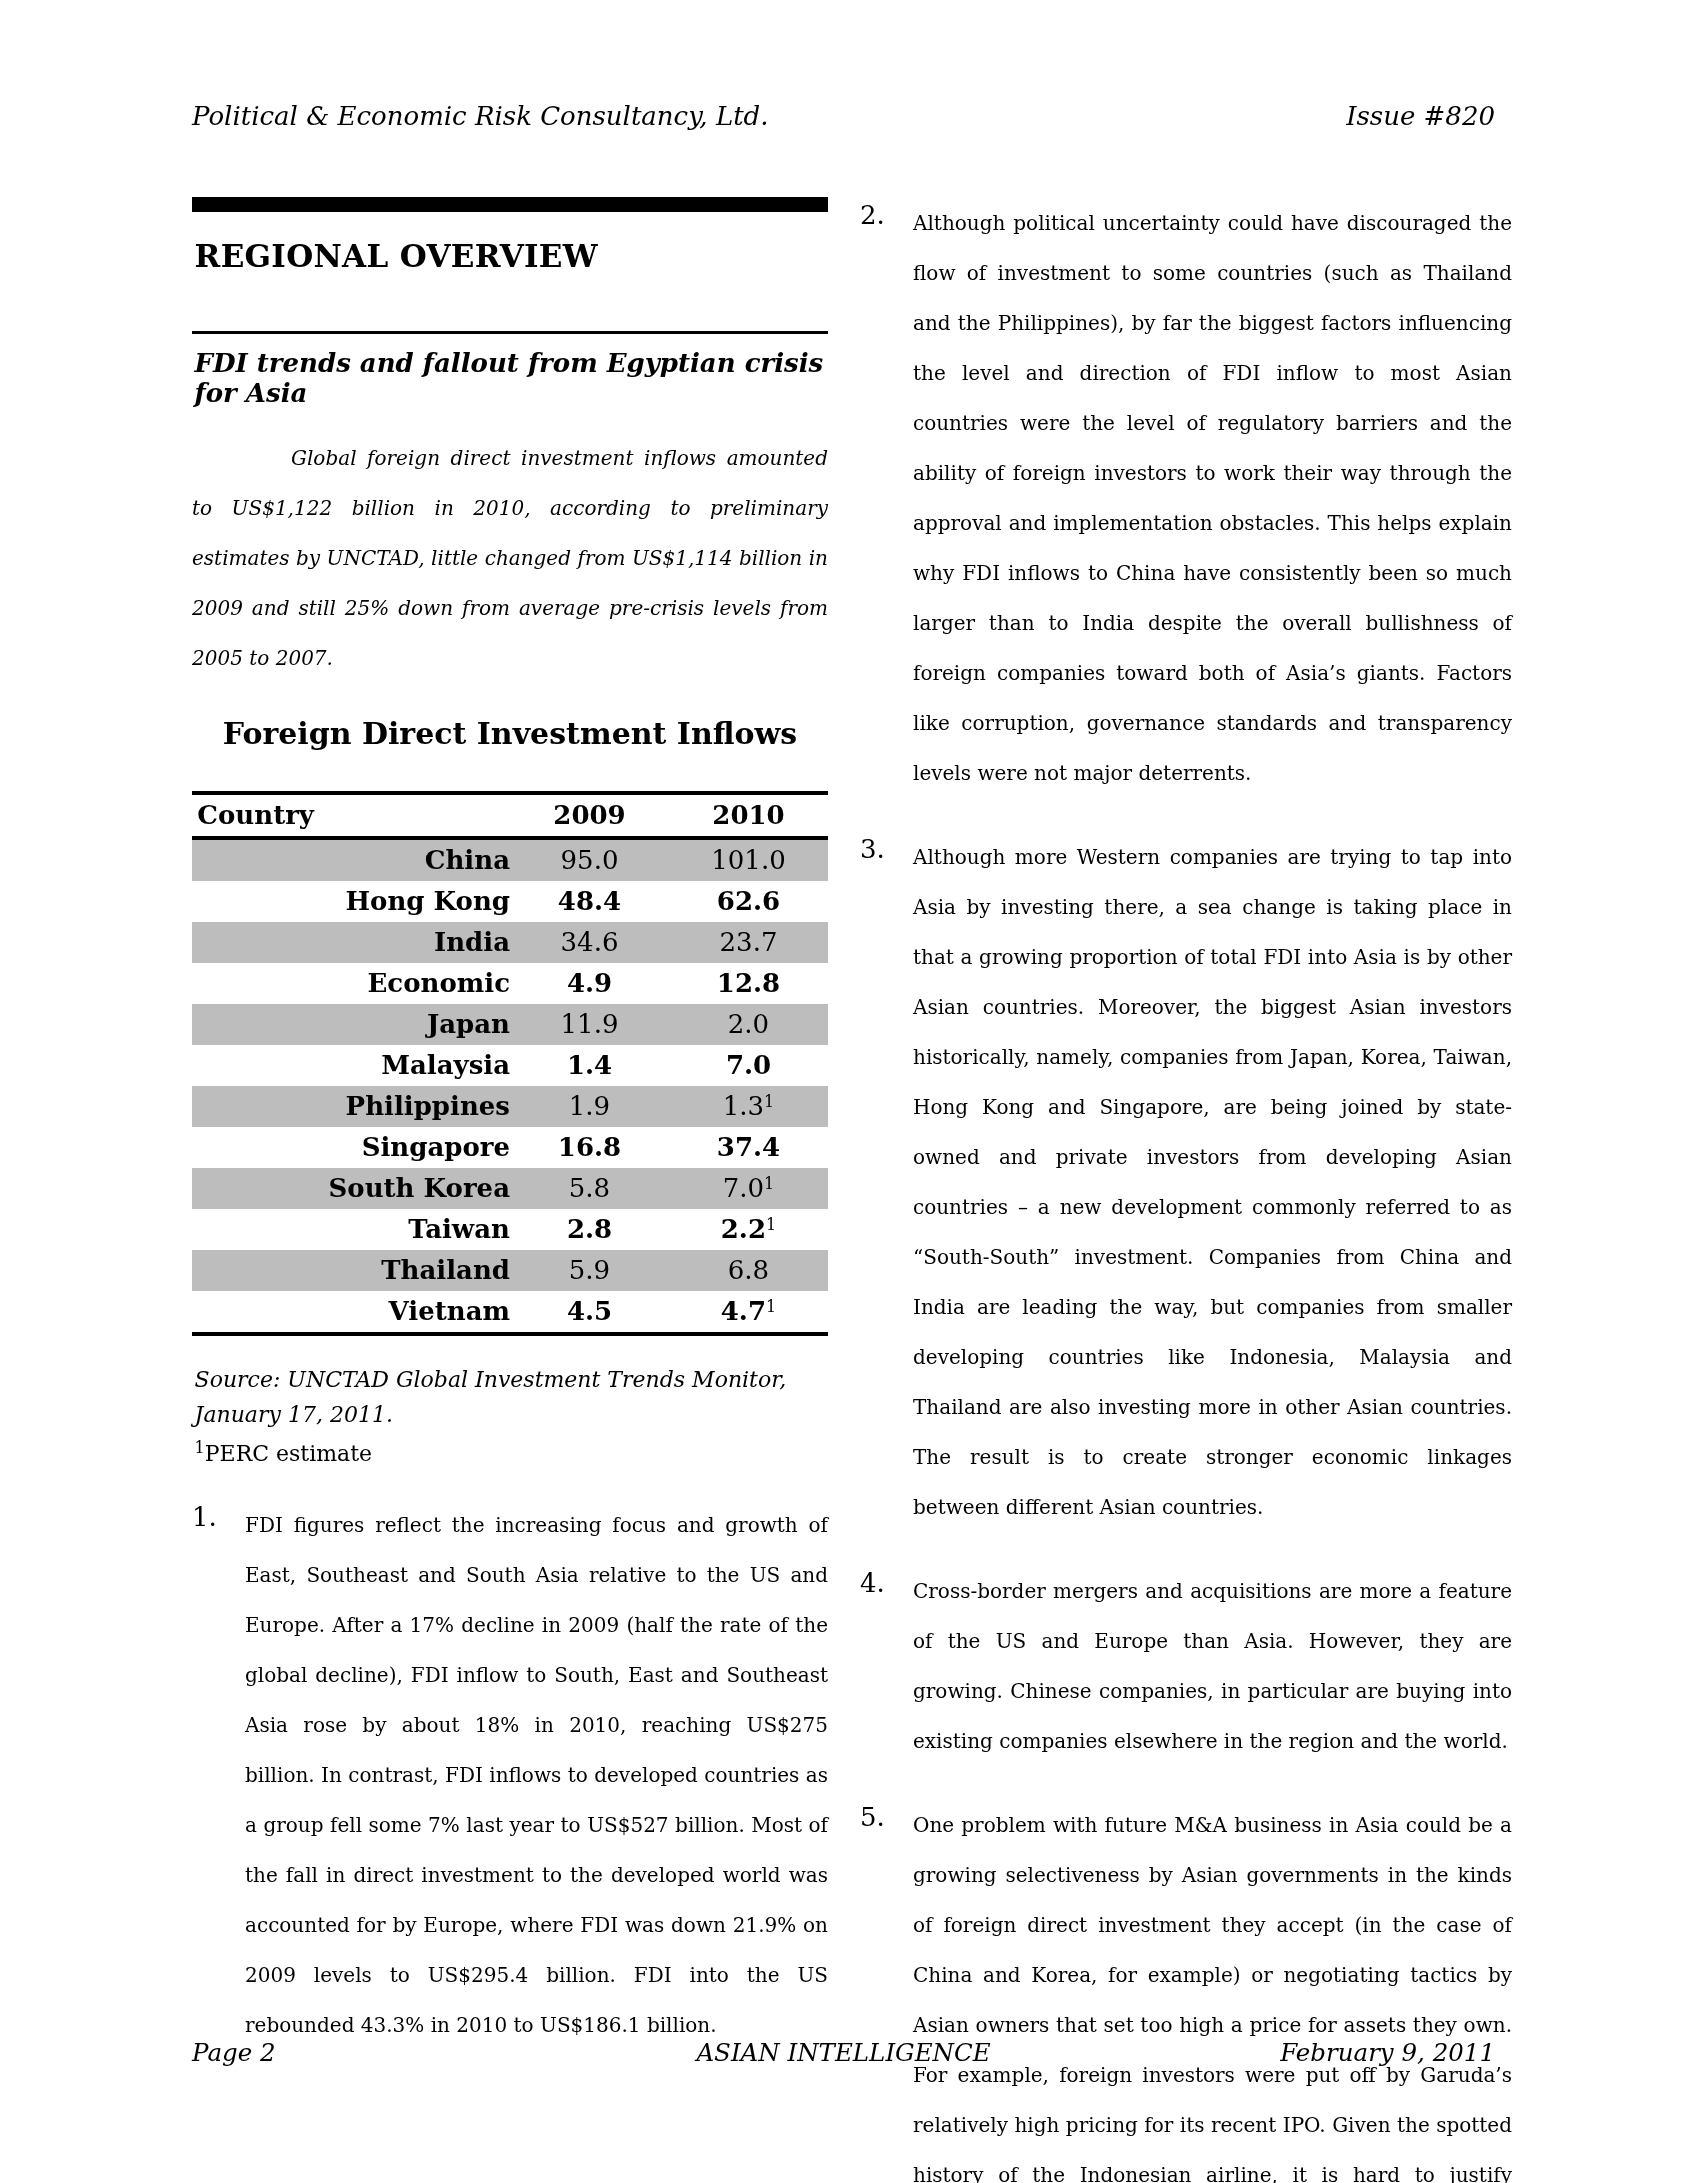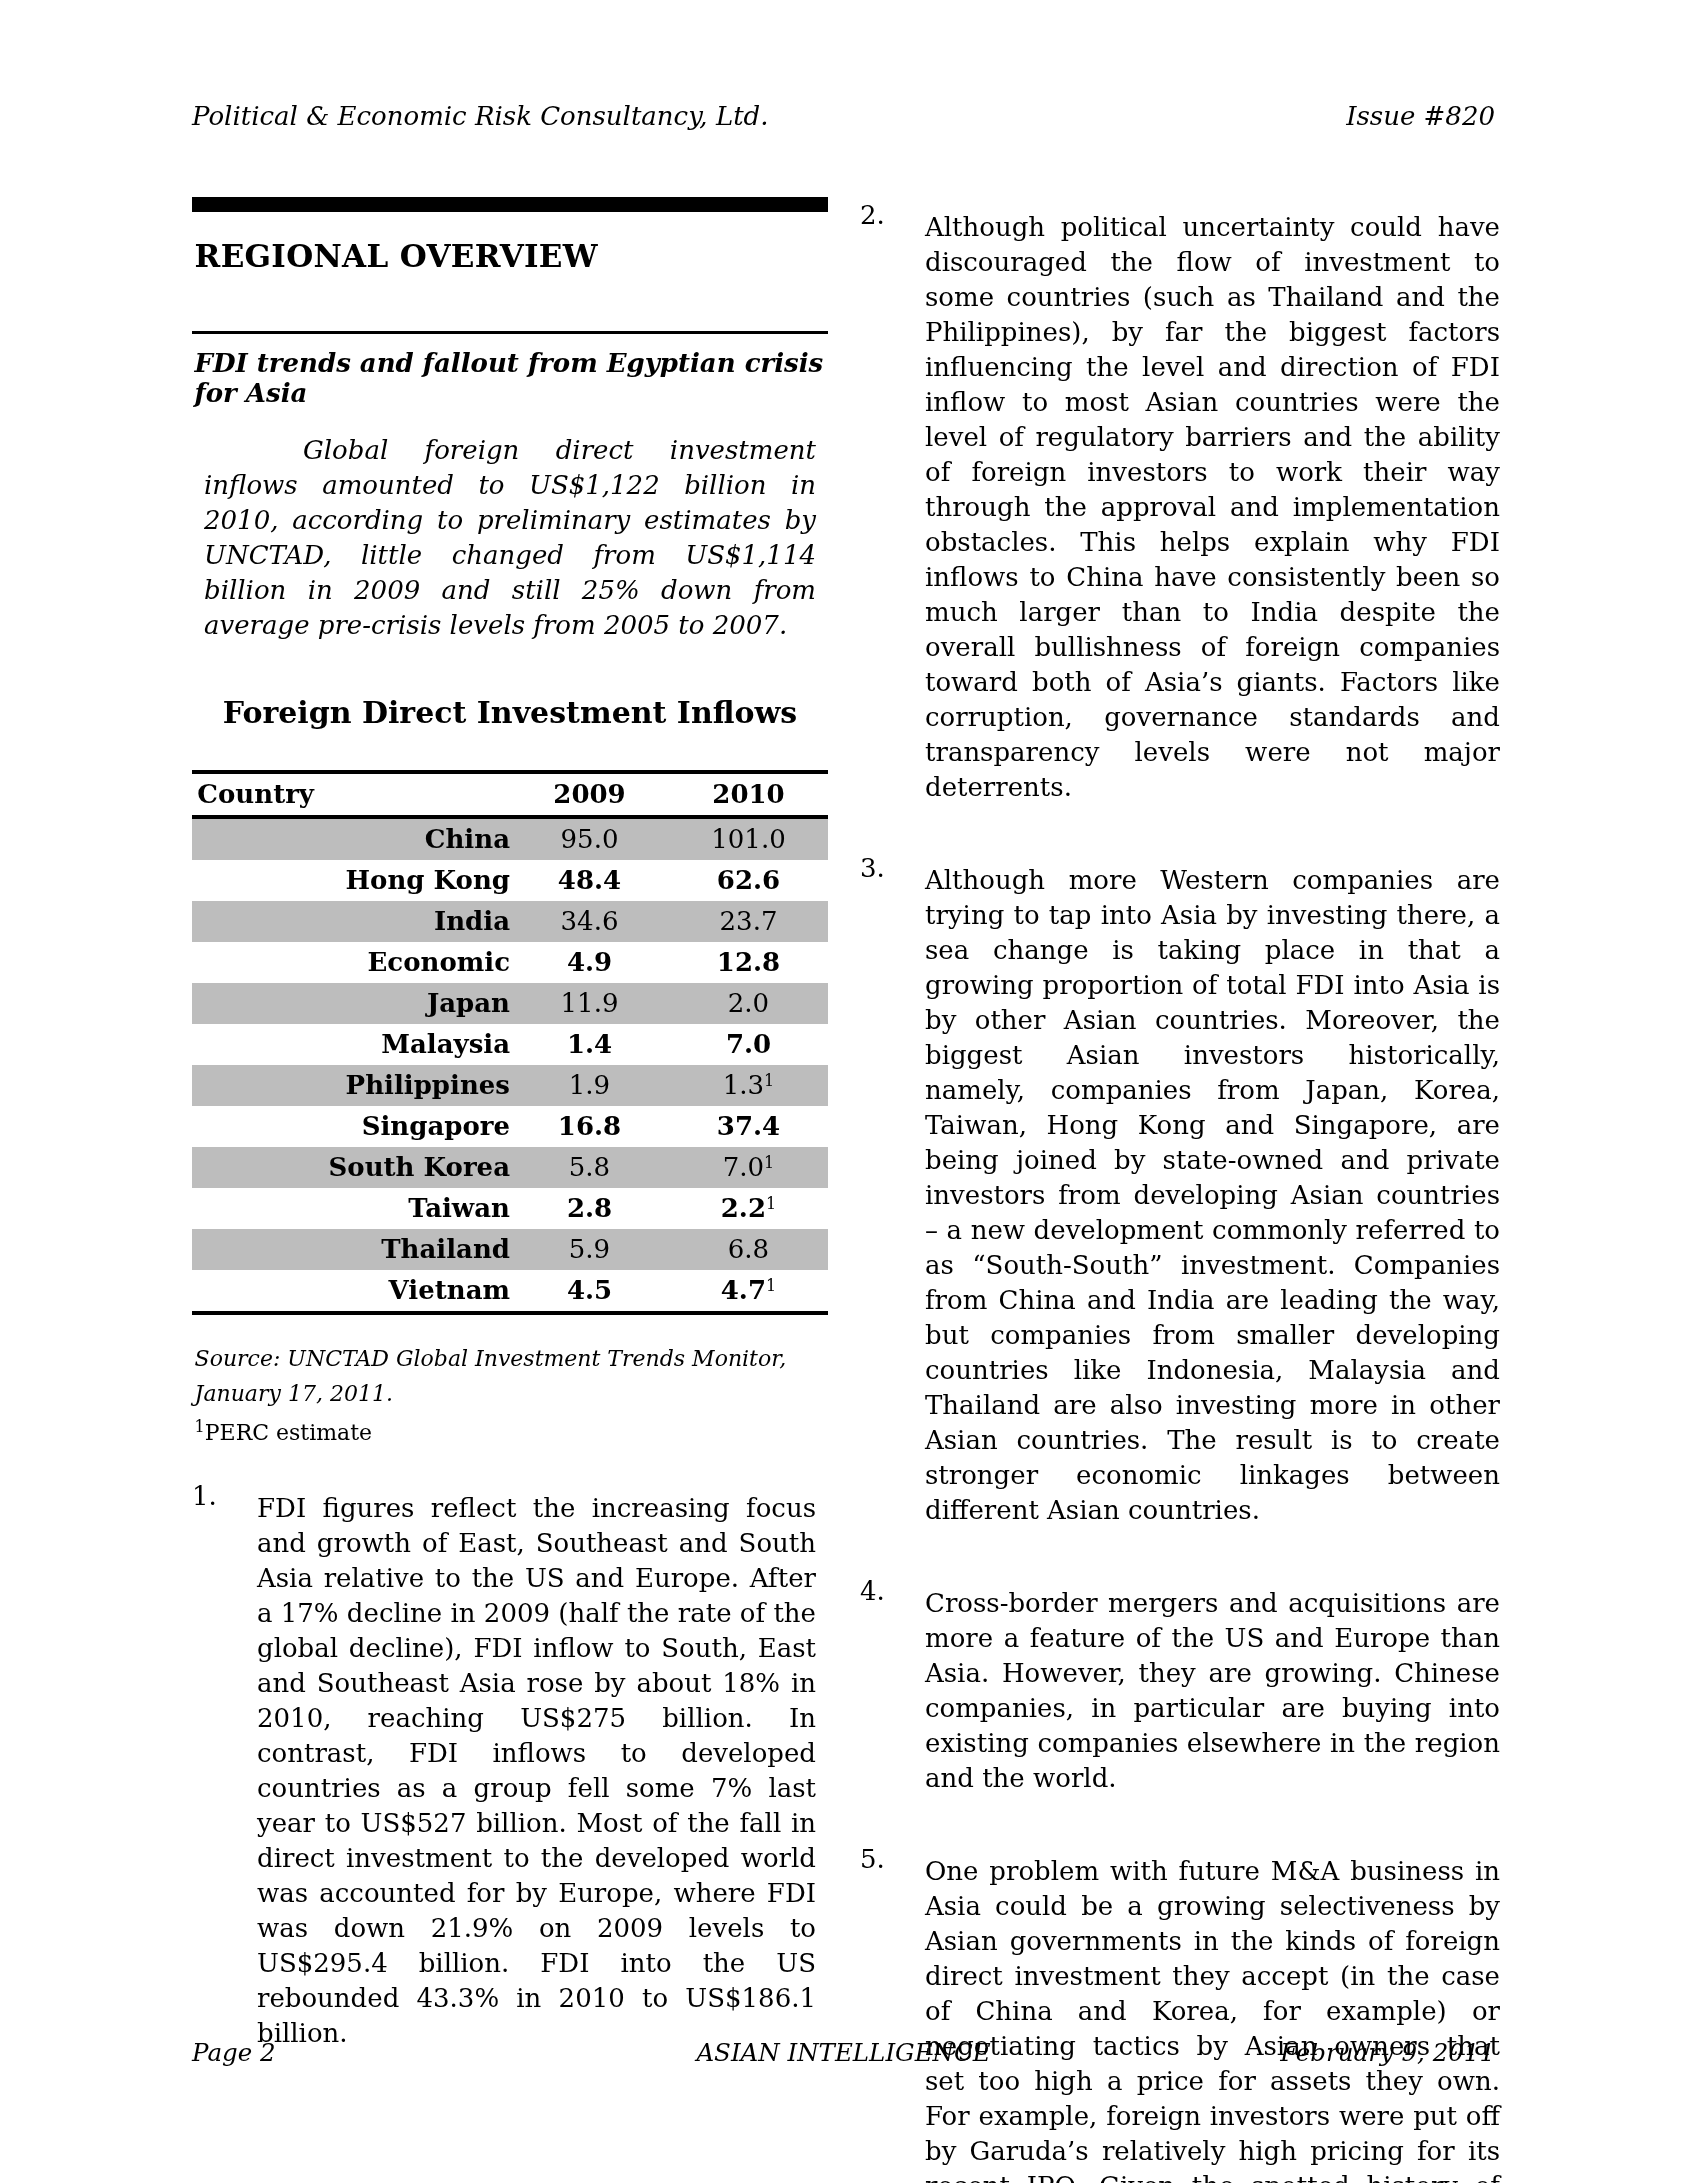--- a/index.html
+++ b/index.html
@@ -11,24 +11,24 @@
   .hdr-right { right: 192px; text-align: right; }
 
   .col-left { position: absolute; left: 192px; top: 197px; width: 636px; }
   .col-right { position: absolute; left: 860px; top: 198px; width: 652px; }
 
   .top-bar { height: 14.6px; background: #000; }
   .section-title { font-weight: bold; font-size: 31px; margin: 26.5px 0 0 2.6px; height: 60px; letter-spacing: 0.3px; }
   .thin-rule { height: 3.3px; background: #000; margin-top: 33px; }
   .subtitle { font-weight: bold; font-style: italic; font-size: 26px; margin: 13.2px 0 0 2.6px; }
 
-  p.body { font-size: 26px; line-height: 35px; text-align: justify; text-align-last: left; margin: 12px; }
+  p.body { font-size: 20px; line-height: 50px; text-align: justify; text-align-last: left; margin: 0; }
   .indent { text-indent: 99px; font-style: italic; }
 
-  .tbl-title { font-weight: bold; font-size: 30px; text-align: center; margin: 52px 0 40px 0; }
+  .tbl-title { font-weight: bold; font-size: 30px; text-align: center; margin: 33px 0 40px 0; }
 
   table.fdi { width: 100%; border-collapse: collapse; font-size: 26px; }
   table.fdi thead th { font-weight: bold; height: 41px; padding: 0; border-top: 4px solid #000; border-bottom: 4px solid #000; }
   table.fdi td { height: 41px; padding: 0; }
   table.fdi .c-country { text-align: right; padding-left: 5.3px; width: 50%; font-weight: bold; }
   table.fdi th.c-country { padding-left: 5.3px; text-align: left; }
   table.fdi .c-num { text-align: center; width: 25%; }
   table.fdi tr.shade td { background: #bdbdbd; }
   table.fdi tr.white td.c-num { font-weight: bold; }
   table.fdi tbody tr:last-child td { border-bottom: 4px solid #000; }

